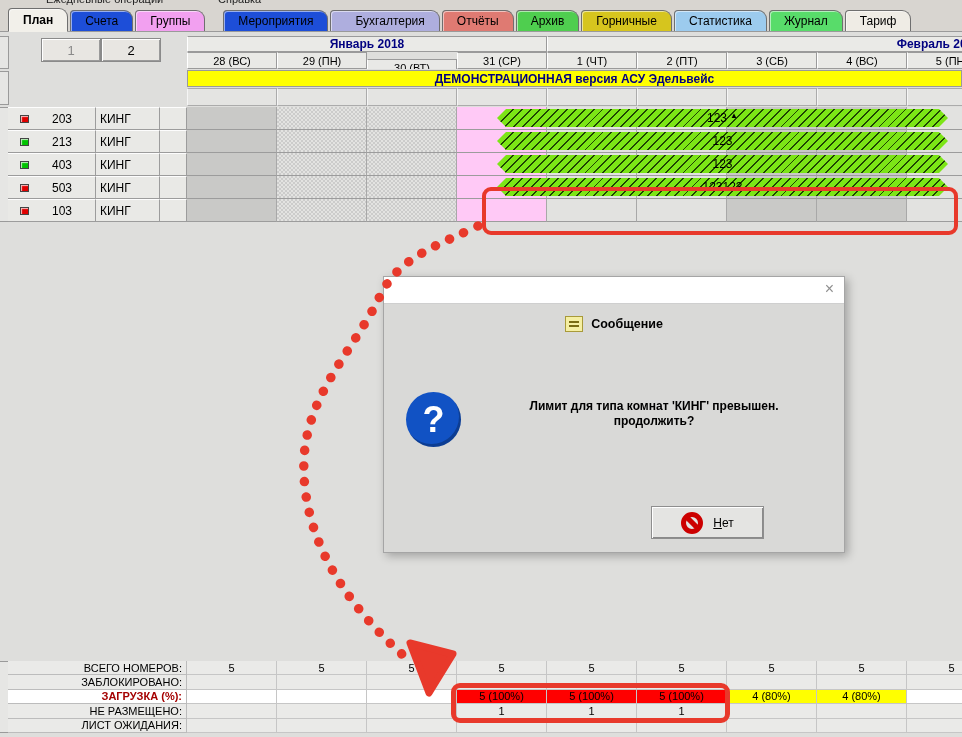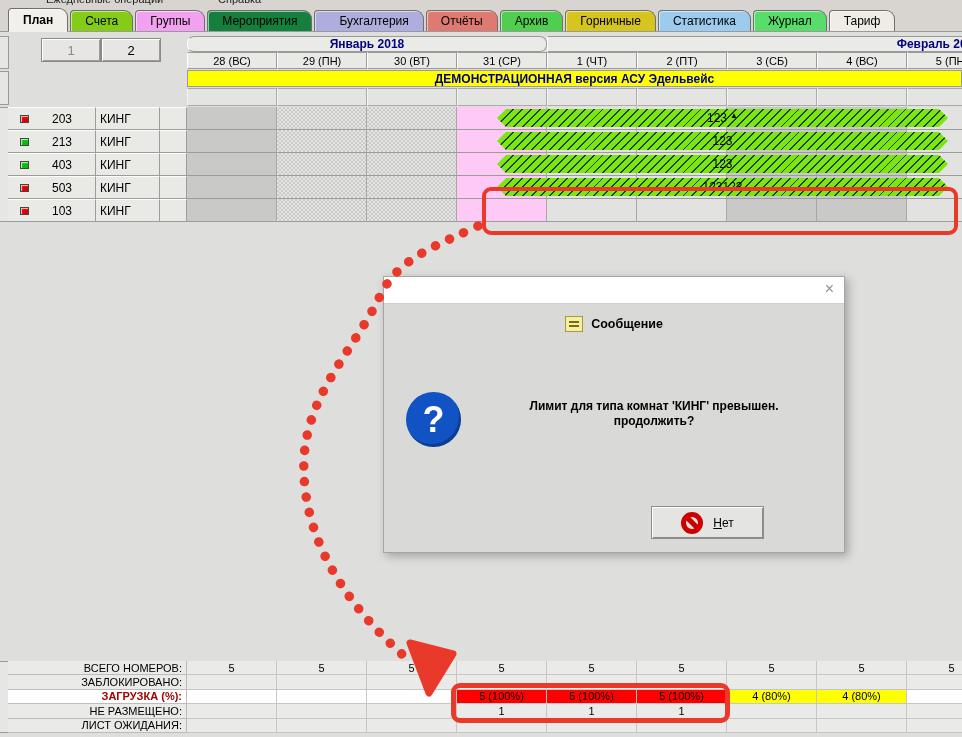--- a/index.html
+++ b/index.html
@@ -112,47 +112,47 @@
 
 <div id="page">
 
   <div id="menubar">
       <span style="left: 46px;">Ежедневные операции</span>
       <span style="left: 218px;">Справка</span>
     </div>
 
   <div id="tabbar">
       <div class="tab active">План</div>
-      <div class="tab" style="background: #84cc16;">Счета</div>
+      <div class="tab" style="background: #1d4ed8;">Счета</div>
       <div class="tab" style="background: rgb(242, 160, 240);">Группы</div>
-      <div class="tab" style="background: #15803d;">Мероприятия</div>
+      <div class="tab" style="background: #1d4ed8; margin-left: 16px;">Мероприятия</div>
       <div class="tab" style="background: rgb(174, 174, 222); padding-left: 24px;">Бухгалтерия</div>
       <div class="tab" style="background: rgb(223, 122, 114);">Отчёты</div>
       <div class="tab" style="background: rgb(79, 206, 79);">Архив</div>
       <div class="tab" style="background: rgb(214, 197, 30);">Горничные</div>
       <div class="tab" style="background: rgb(156, 203, 238);">Статистика</div>
       <div class="tab" style="background: rgb(88, 220, 106);">Журнал</div>
       <div class="tab" style="background: rgb(239, 236, 229);">Тариф</div>
     </div>
 
   <div id="pager"></div>
 
   <div class="edgebox" style="top:36px;height:33px"></div>
   <div class="edgebox" style="top:71px;height:34px"></div>
   <div class="edgebox" style="top:107px;height:115px"></div>
   <div class="edgebox" style="top:661px;height:72px"></div>
 
   <div class="hband" id="monthband" style="top:36px;height:16px">
-      <div class="monthbox" style="left: 0px; width: 360px; border-radius: 7px;">Январь 2018</div>
+      <div class="monthbox" style="left: 0px; width: 360px;">Январь 2018</div>
       <div class="monthbox right" style="left: 360px; width: 450px;">Февраль 2018</div>
     </div>
   <div class="hband" id="dayband" style="top:52px;height:17px">
       <div class="daycell" style="left: 0px;">28 (ВС)</div>
       <div class="daycell" style="left: 90px;">29 (ПН)</div>
-      <div class="daycell" style="left: 180px;">30 (ВТ)</div>
+      <div class="daycell" style="left: 180px; margin-top: 7px;">30 (ВТ)</div>
       <div class="daycell" style="left: 270px;">31 (СР)</div>
       <div class="daycell" style="left: 360px;">1 (ЧТ)</div>
       <div class="daycell" style="left: 450px;">2 (ПТ)</div>
       <div class="daycell" style="left: 540px;">3 (СБ)</div>
       <div class="daycell" style="left: 630px;">4 (ВС)</div>
       <div class="daycell" style="left: 720px;">5 (ПН)</div>
     </div>
 
   <div id="banner">ДЕМОНСТРАЦИОННАЯ версия АСУ Эдельвейс</div>
 

